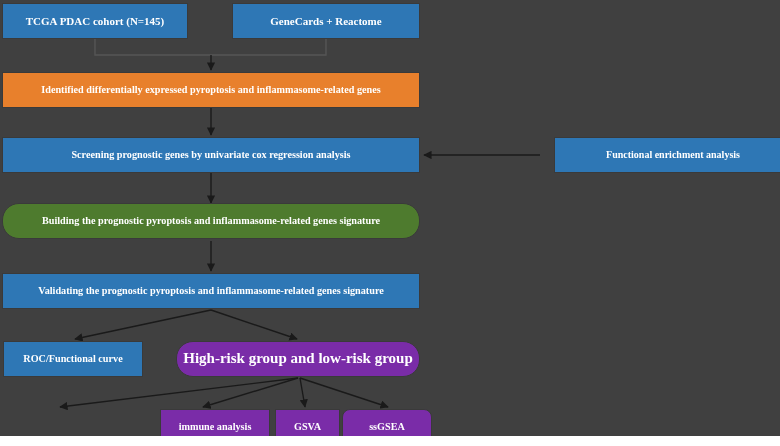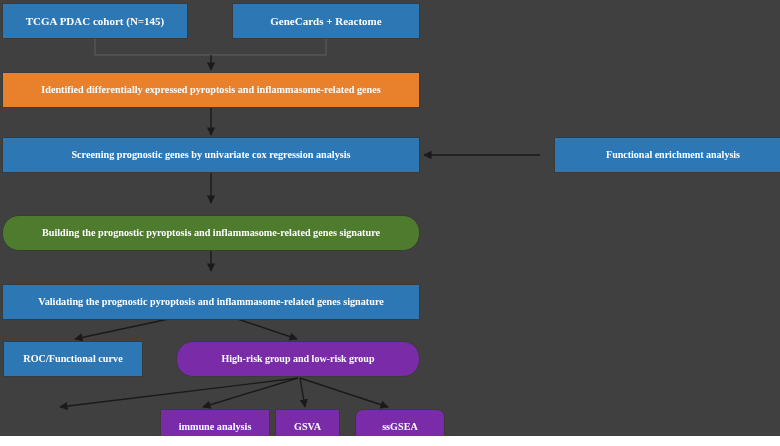--- a/index.html
+++ b/index.html
@@ -113,35 +113,35 @@
   </div>
   <div class="node" style="left: 2px; top: 72px; width: 418px; height: 36px; background: rgb(232, 128, 44); font-size: 10.2px; border-color: rgb(58, 58, 58);">
     <span class="node-label">Identified differentially expressed pyroptosis and inflammasome-related genes</span>
   </div>
   <div class="node" style="left: 2px; top: 137px; width: 418px; height: 36px; background: rgb(46, 119, 181); font-size: 10.2px; border-color: rgb(58, 58, 58);">
     <span class="node-label">Screening prognostic genes by univariate cox regression analysis</span>
   </div>
   <div class="node" style="left: 554px; top: 137px; width: 238px; height: 36px; background: rgb(46, 119, 181); font-size: 10px; border-color: rgb(58, 58, 58);">
     <span class="node-label">Functional enrichment analysis</span>
   </div>
-  <div class="node" style="left: 2px; top: 215px; width: 418px; height: 36px; background: rgb(78, 123, 46); font-size: 10.2px; border-color: rgb(58, 58, 58); border-radius: 17px;">
+  <div class="node" style="left: 2px; top: 203px; width: 418px; height: 36px; background: rgb(78, 123, 46); font-size: 10.2px; border-color: rgb(58, 58, 58); border-radius: 17px;">
     <span class="node-label">Building the prognostic pyroptosis and inflammasome-related genes signature</span>
   </div>
-  <div class="node" style="left: 2px; top: 273px; width: 418px; height: 36px; background: rgb(46, 119, 181); font-size: 10.2px; border-color: rgb(58, 58, 58); margin-top: 11px;">
+  <div class="node" style="left: 2px; top: 273px; width: 418px; height: 36px; background: rgb(46, 119, 181); font-size: 10.2px; border-color: rgb(58, 58, 58);">
     <span class="node-label">Validating the prognostic pyroptosis and inflammasome-related genes signature</span>
   </div>
   <div class="node" style="left: 3px; top: 341px; width: 140px; height: 36px; background: rgb(46, 119, 181); font-size: 10.2px; border-color: rgb(58, 58, 58);">
     <span class="node-label">ROC/Functional curve</span>
   </div>
-  <div class="node" style="left: 176px; top: 341px; width: 244px; height: 36px; background: rgb(122, 44, 168); font-size: 10px; border-color: rgb(58, 58, 58); border-radius: 17px;">
+  <div class="node" style="left: 176px; top: 341px; width: 244px; height: 36px; background: rgb(122, 44, 168); font-size: 15px; border-color: rgb(58, 58, 58); border-radius: 17px;">
     <span class="node-label">High-risk group and low-risk group</span>
   </div>
   <div class="node" style="left: 160px; top: 409px; width: 110px; height: 35px; background: rgb(122, 44, 168); font-size: 10.2px; border-color: rgb(58, 58, 58); font-family: Liberation Serif, serif;">
     <span class="node-label">immune analysis</span>
   </div>
   <div class="node" style="left: 275px; top: 409px; width: 65px; height: 35px; background: rgb(122, 44, 168); font-size: 10.2px; border-color: rgb(58, 58, 58);">
     <span class="node-label">GSVA</span>
   </div>
-  <div class="node" style="left: 355px; top: 409px; width: 90px; height: 35px; background: rgb(122, 44, 168); font-size: 10.2px; border-color: rgb(58, 58, 58); border-radius: 8px;">
+  <div class="node" style="left: 342px; top: 409px; width: 90px; height: 35px; background: rgb(122, 44, 168); font-size: 10.2px; border-color: rgb(58, 58, 58); border-radius: 8px;">
     <span class="node-label">ssGSEA</span>
   </div>
 
 </div>
 
 </body></html>

